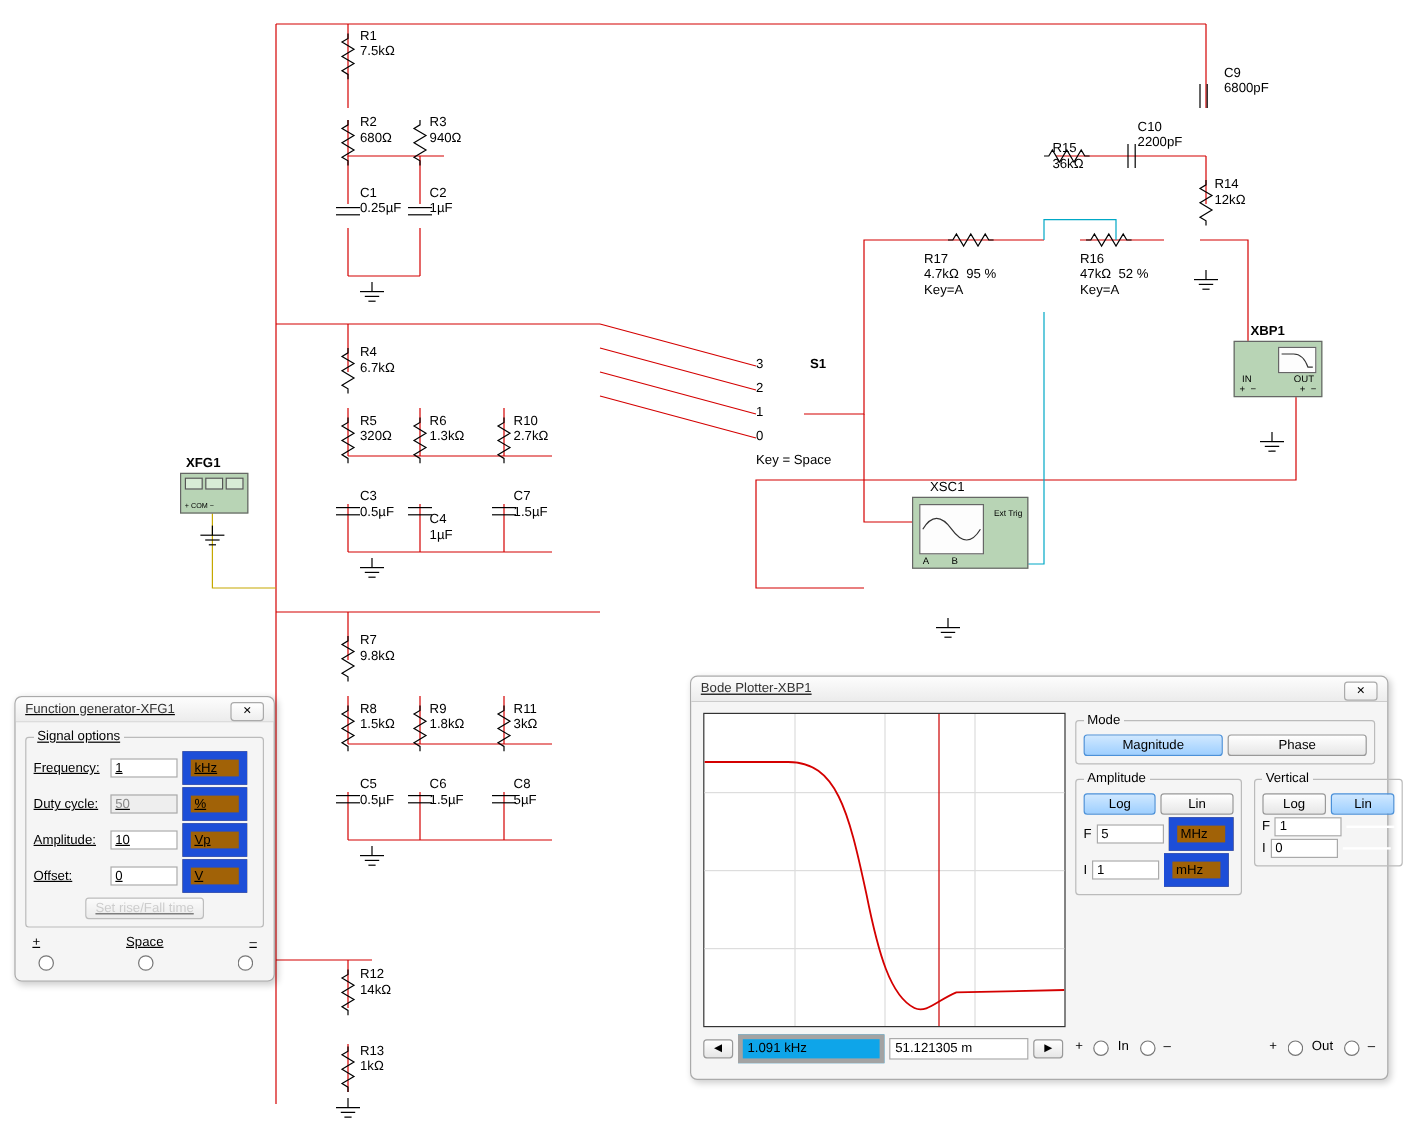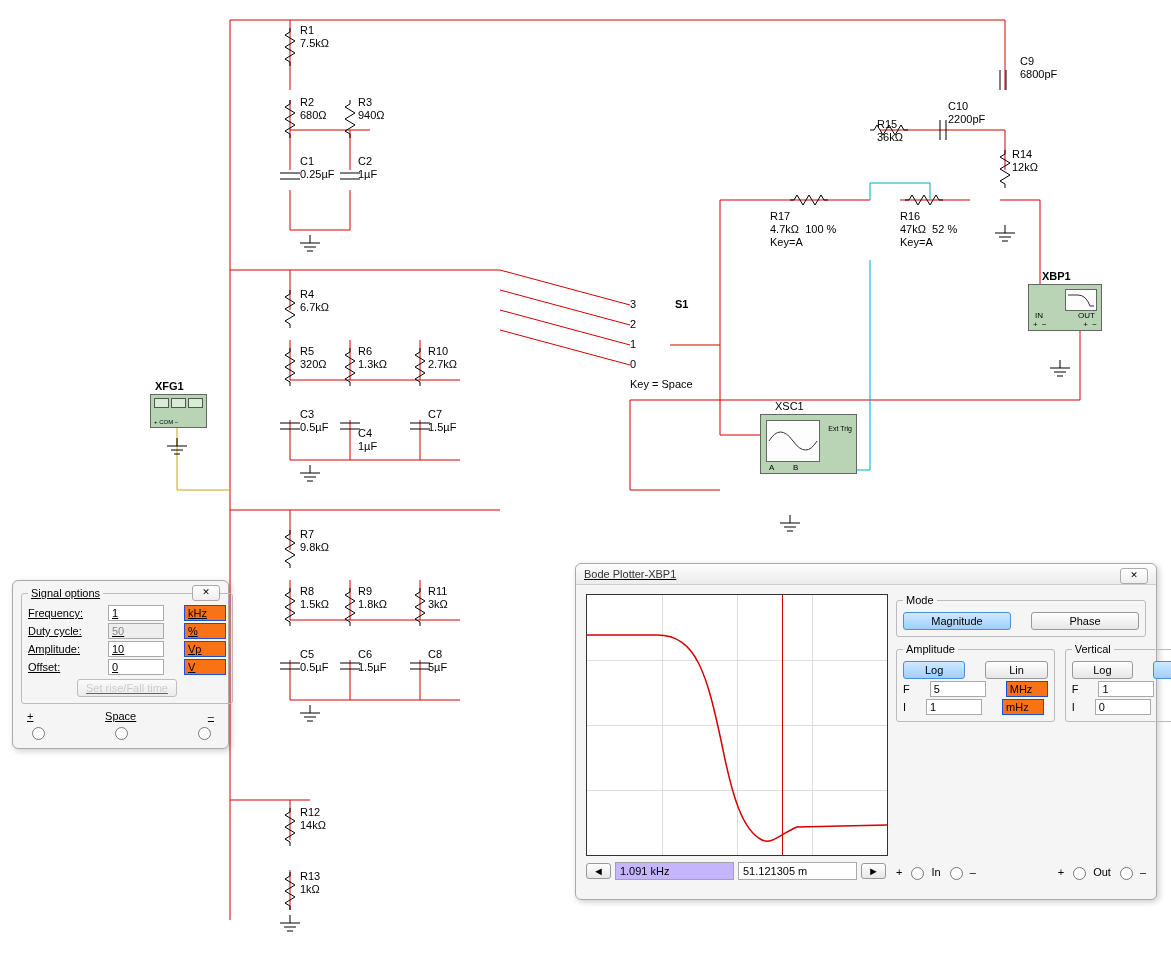--- a/index.html
+++ b/index.html
@@ -5,25 +5,25 @@
   body { font-family: Arial, sans-serif; font-size: 11px; background: #fff; margin: 0; padding: 0; width: 1171px; height: 953px; position: relative; }
   .label { position: absolute; font-size: 11px; white-space: nowrap; line-height: 1.2; }
 
   .panel {
     position: absolute; background: #f5f5f5; border: 1px solid #aaa; border-radius: 6px;
     box-shadow: 2px 2px 6px rgba(0,0,0,0.2);
     text-decoration: underline;
   }
   .panel-title { padding: 4px 8px; font-size: 11px; color: #333; border-bottom: 1px solid #ccc; background: linear-gradient(#fdfdfd,#ececec); border-radius:6px 6px 0 0;}
   .panel-body { padding: 6px 8px; }
-  .row { display: flex; align-items: center; margin: 2px 0; gap:20px; }
+  .row { display: flex; align-items: center; margin: 2px 0; gap:4px; }
   .lbl { width: 60px; }
   input.txt { width: 48px; border:1px solid #aaa; padding:1px 3px; font-size:11px; background:#fff;}
   input.txt.dis { background:#eee; color:#888;}
-  .unit { width:34px; border:1px solid #1d4ed8; padding:1px 3px; background:#f97316;}
+  .unit { width:34px; border:7px solid #1d4ed8; padding:1px 3px; background:#a16207;}
   .btn { border:1px solid #999; border-radius:3px; padding:2px 8px; background:linear-gradient(#fff,#e6e6e6); font-size:11px; cursor:pointer;}
   .btn.active { background:linear-gradient(#d0e8ff,#9ecfff); border-color:#4a90d9;}
   .wavebtn { width:56px; height:20px; border:1px solid #999; border-radius:3px; display:inline-flex; align-items:center; justify-content:center; background:linear-gradient(#fff,#eaeaea); cursor:pointer;}
   .wavebtn.active{ background:linear-gradient(#d0e8ff,#9ecfff); border-color:#4a90d9;}
   fieldset{border:1px solid #bbb; border-radius:3px; margin:0 0 6px 0; padding:4px 6px;}
   legend{font-size:11px; padding:0 3px;}
   .closebtn { position:absolute; right:8px; top:4px; width:26px; height:14px; border:1px solid #aaa; border-radius:3px; text-align:center; line-height:12px; font-size:9px; background:linear-gradient(#fff,#eee); cursor:pointer;}
 
   .instr { position:absolute; background:#b8d4b5; border:1px solid #666; }
   .instr .screen { position:absolute; background:#fdfdfd; border:1px solid #666;}
@@ -227,21 +227,21 @@
 <div class="label" style="left:300px;top:806px"><span>R12</span><br><span>14kΩ</span></div>
 <div class="label" style="left:300px;top:870px"><span>R13</span><br><span>1kΩ</span></div>
 
 <div class="label" style="left:1020px;top:55px"><span>C9</span><br><span>6800pF</span></div>
 <div class="label" style="left:948px;top:100px"><span>C10</span><br><span>2200pF</span></div>
 <div class="label" style="left:877px;top:118px"><span>R15</span><br><span>36kΩ</span></div>
 <div class="label" style="left:1012px;top:148px"><span>R14</span><br><span>12kΩ</span></div>
 
 <div class="label" style="left:770px;top:210px">
   <span>R17</span><br>
-  <span>4.7kΩ</span>&nbsp;&nbsp;<span>100 %</span><br>
+  <span>4.7kΩ</span>&nbsp;&nbsp;<span>95 %</span><br>
   <span>Key=A</span>
 </div>
 <div class="label" style="left:900px;top:210px">
   <span>R16</span><br>
   <span>47kΩ</span>&nbsp;&nbsp;<span>52 %</span><br>
   <span>Key=A</span>
 </div>
 
 <div class="label" style="left:630px;top:298px">3</div>
 <div class="label" style="left:630px;top:318px">2</div>
@@ -279,20 +279,21 @@
         <path d="M2,5 L12,5 Q20,5 24,16 L28,16" stroke="#333" fill="none"></path>
       </svg>
   </div>
   <div style="position:absolute;left:6px;bottom:10px;font-size:8px">IN</div>
   <div style="position:absolute;right:6px;bottom:10px;font-size:8px">OUT</div>
   <div style="position:absolute;left:4px;bottom:1px;font-size:8px">+ &nbsp;−</div>
   <div style="position:absolute;right:4px;bottom:1px;font-size:8px">+ &nbsp;−</div>
 </div>
 
 <div class="panel" style="left:12px;top:580px;width:215px">
+  <div class="panel-title">Function generator-XFG1</div>
   <div class="closebtn">✕</div>
   <div class="panel-body">
     <fieldset>
       <legend>Signal options</legend>
       <div class="row">
           <span class="lbl">Frequency:</span>
           <input class="txt" value="1" style="">
           <span class="unit">kHz</span>
         </div>
       <div class="row">
@@ -339,21 +340,21 @@
     <div class="gridv" style="top:0;bottom:0;left:50%;width:1px"></div>
     <div class="gridv" style="top:0;bottom:0;left:75%;width:1px"></div>
     <svg class="curve" viewBox="0 0 300 260" preserveAspectRatio="none">
       <path d="M0,40 L70,40 C110,40 120,80 135,150 C145,200 155,235 175,245 C185,250 195,238 210,232 L300,230" stroke="#d40000" stroke-width="1.5" fill="none"></path>
     </svg>
     <div class="cursor" style="left:65%"></div>
   </div>
 
   <div style="position:absolute;left:10px;top:298px;width:300px;display:flex;align-items:center;gap:4px">
     <button class="btn" style="padding:1px 6px">◄</button>
-    <div style="flex:1;border:1px solid #a3a3a3;padding:2px 4px;background:#c4b5fd">1.091 kHz</div>
+    <div style="flex:1;border:4px solid #a3a3a3;padding:2px 4px;background:#0ea5e9">1.091 kHz</div>
     <div style="flex:1;border:1px solid #aaa;padding:2px 4px;background:#fff">51.121305 m</div>
     <button class="btn" style="padding:1px 6px">►</button>
   </div>
 
   <div style="position:absolute;left:320px;top:30px;right:10px">
     <fieldset>
       <legend>Mode</legend>
       <div class="row">
         <button class="btn active" style="flex:1">Magnitude</button>
         <button class="btn" style="flex:1">Phase</button>

